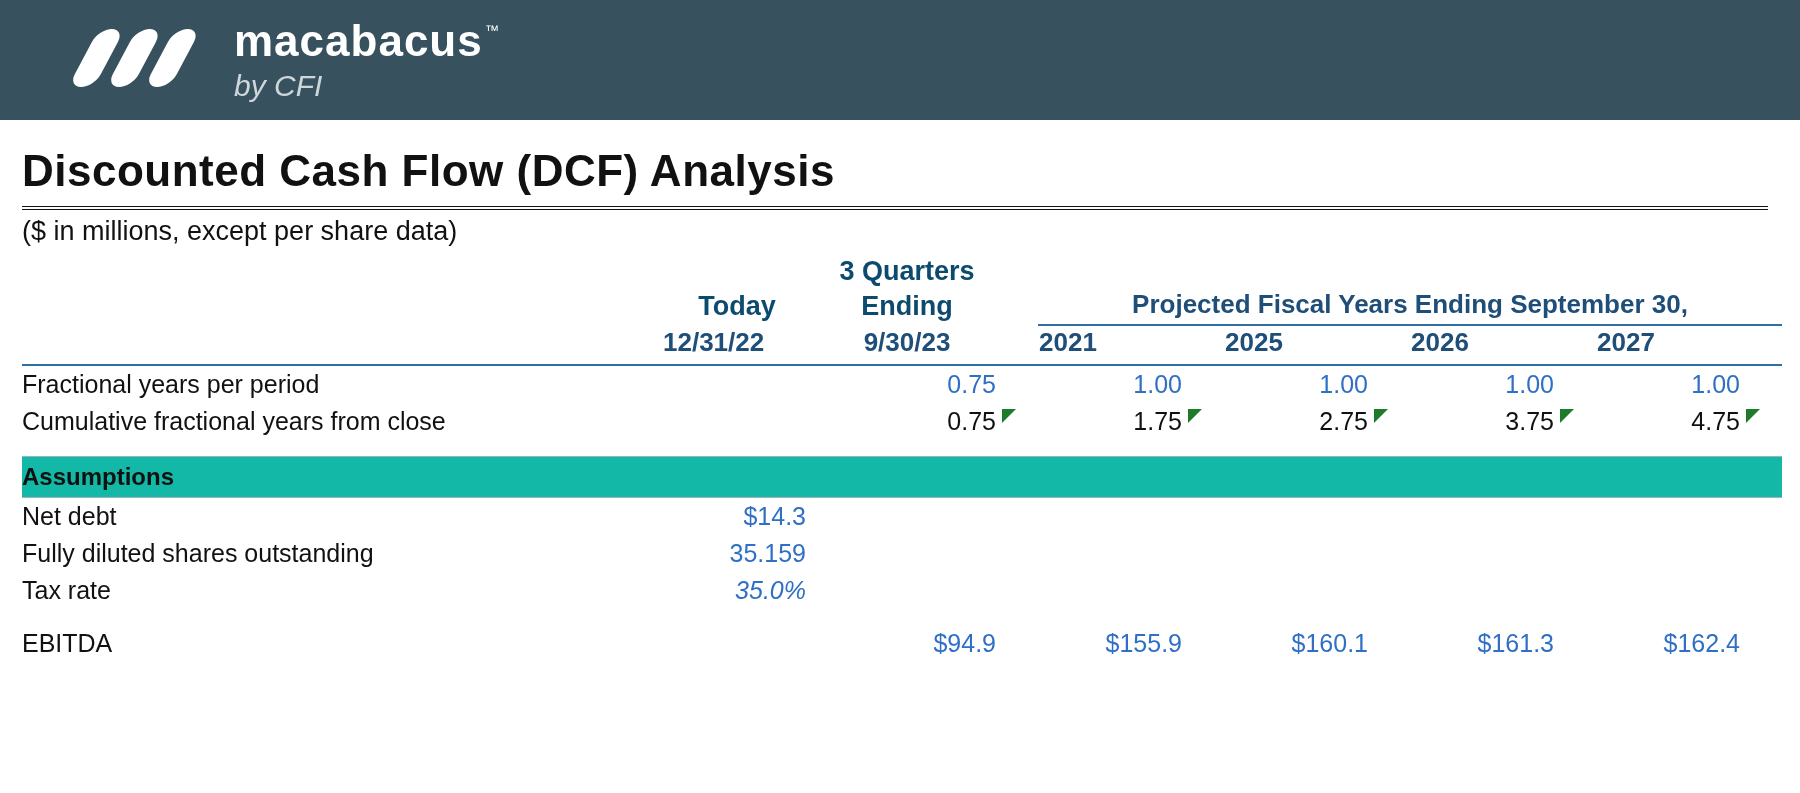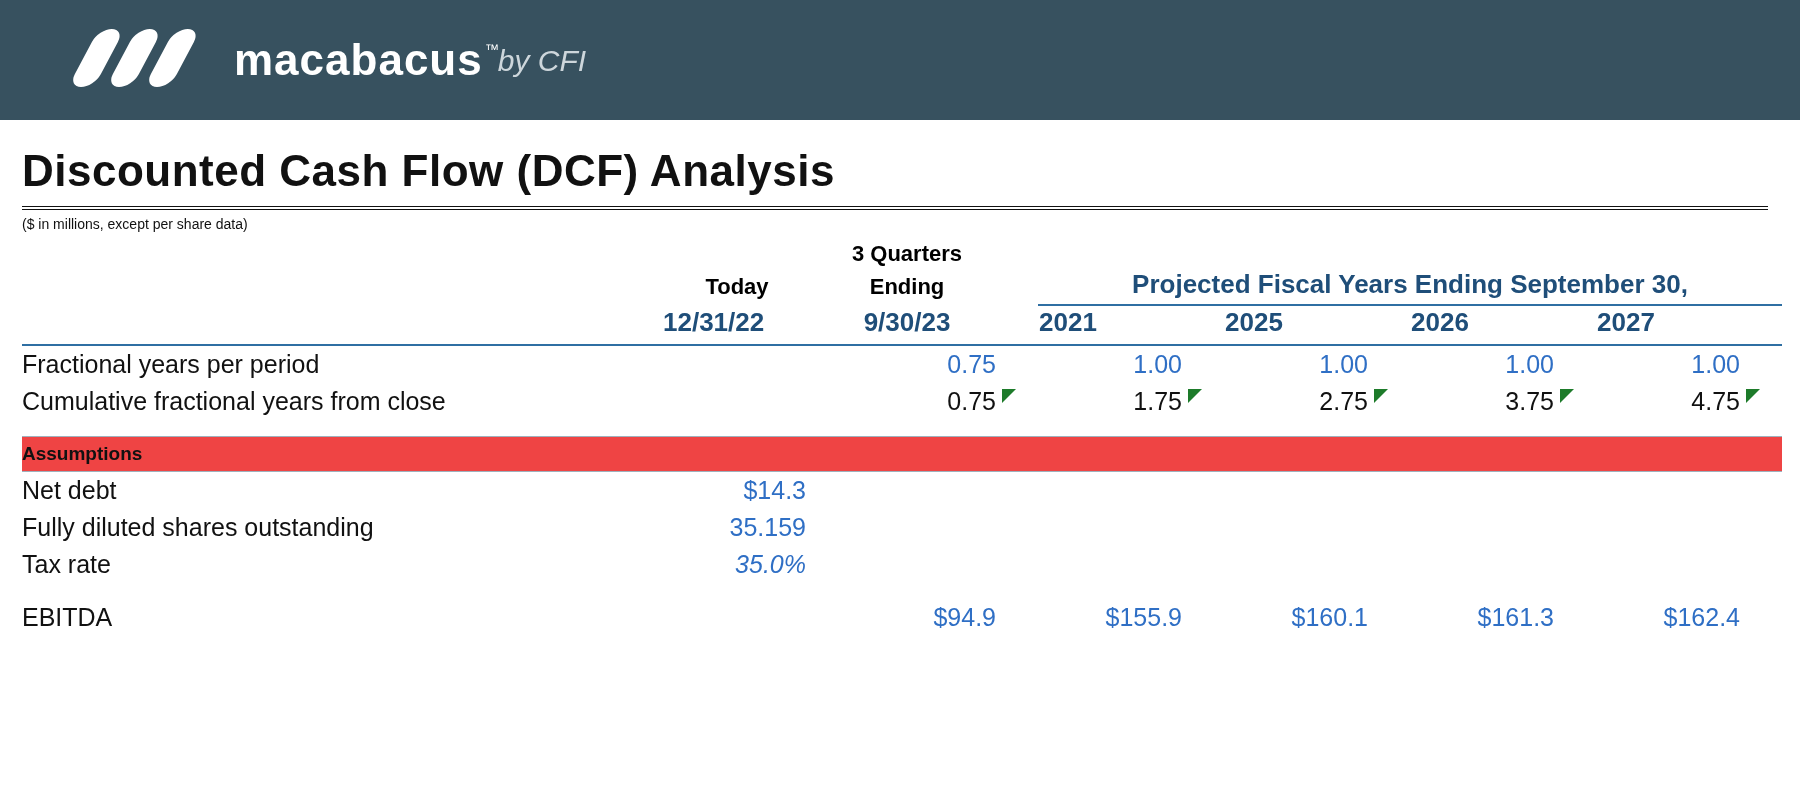--- a/index.html
+++ b/index.html
@@ -20,21 +20,21 @@
     padding-left: 56px;
     box-sizing: border-box;
   }
   .brand-logo {
     display: flex;
     align-items: center;
     gap: 18px;
   }
   .brand-text {
     display: flex;
-    flex-direction: row;
+    flex-direction: column;
     line-height: 1;
     color: #ffffff;
   }
   .brand-name {
     color: #ffffff;
     font-weight: 700;
     font-size: 44px;
     letter-spacing: 1px;
     font-family: "Verdana", "Helvetica Neue", Arial, sans-serif;
     position: relative;
@@ -66,41 +66,41 @@
     margin: 26px 0 10px 0;
     color: #111;
     letter-spacing: 0.5px;
   }
   .title-rule {
     border: none;
     border-top: 4px double #111;
     margin: 0 0 4px 0;
   }
   .subnote {
-    font-size: 14px;
+    font-size: 27px;
     color: #111;
     margin: 6px 0 8px 0;
   }
 
   
   table.sheet {
     width: 100%;
     border-collapse: collapse;
     table-layout: fixed;
   }
   table.sheet col.label   { width: 640px; }
   table.sheet col.today   { width: 150px; }
   table.sheet col.q3      { width: 190px; }
   table.sheet col.flag    { width: 36px; }
   table.sheet col.fy      { width: 150px; }
 
   .hdr-blue {
-    color: #000000;
+    color: #0c4a6e;
     font-weight: 700;
-    font-size: 22px;
+    font-size: 27px;
     text-align: center;
   }
   .proj-span {
     text-align: center;
     color: #1f4e79;
     font-weight: 700;
     font-size: 26px;
     border-bottom: 2px solid #2f6fa3;
     padding-bottom: 4px;
   }
@@ -142,25 +142,25 @@
     position: absolute;
     top: 6px;
     left: 0;
     width: 0;
     height: 0;
     border-left: 14px solid #1d7b2a;
     border-bottom: 14px solid transparent;
   }
 
   .section-band td {
-    background: #ef4444;
+    background: #14b8a6;
     border-top: 1px solid #9fb1bd;
     border-bottom: 1px solid #9fb1bd;
     font-weight: 800;
-    font-size: 19px;
+    font-size: 24px;
     padding: 6px 0 6px 0;
     color: #111;
   }
 
   .spacer td { height: 14px; }
 
 </style>
 </head>
 <body>
 

